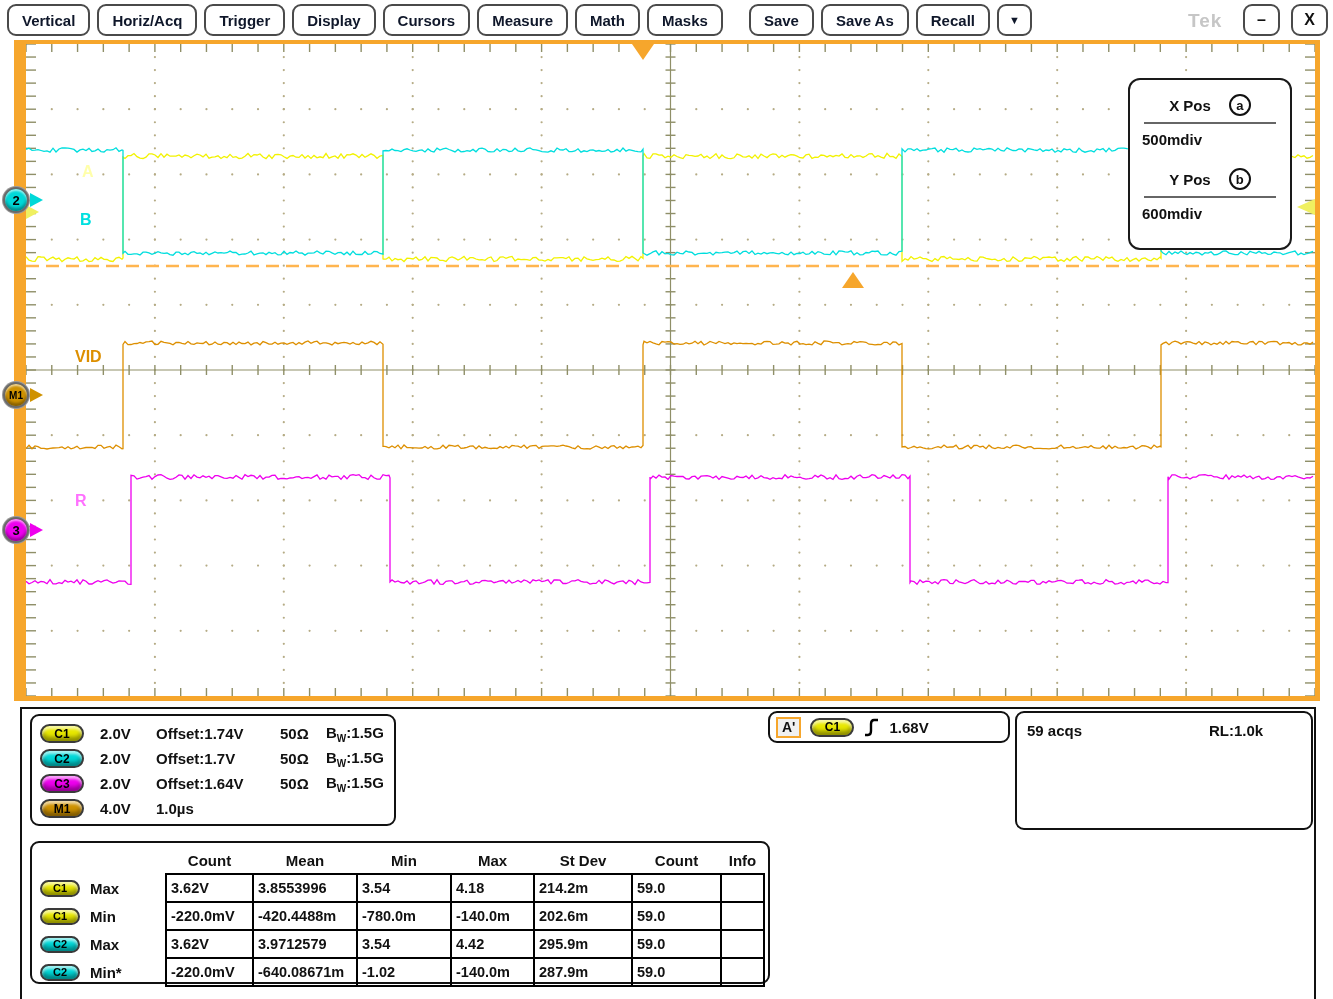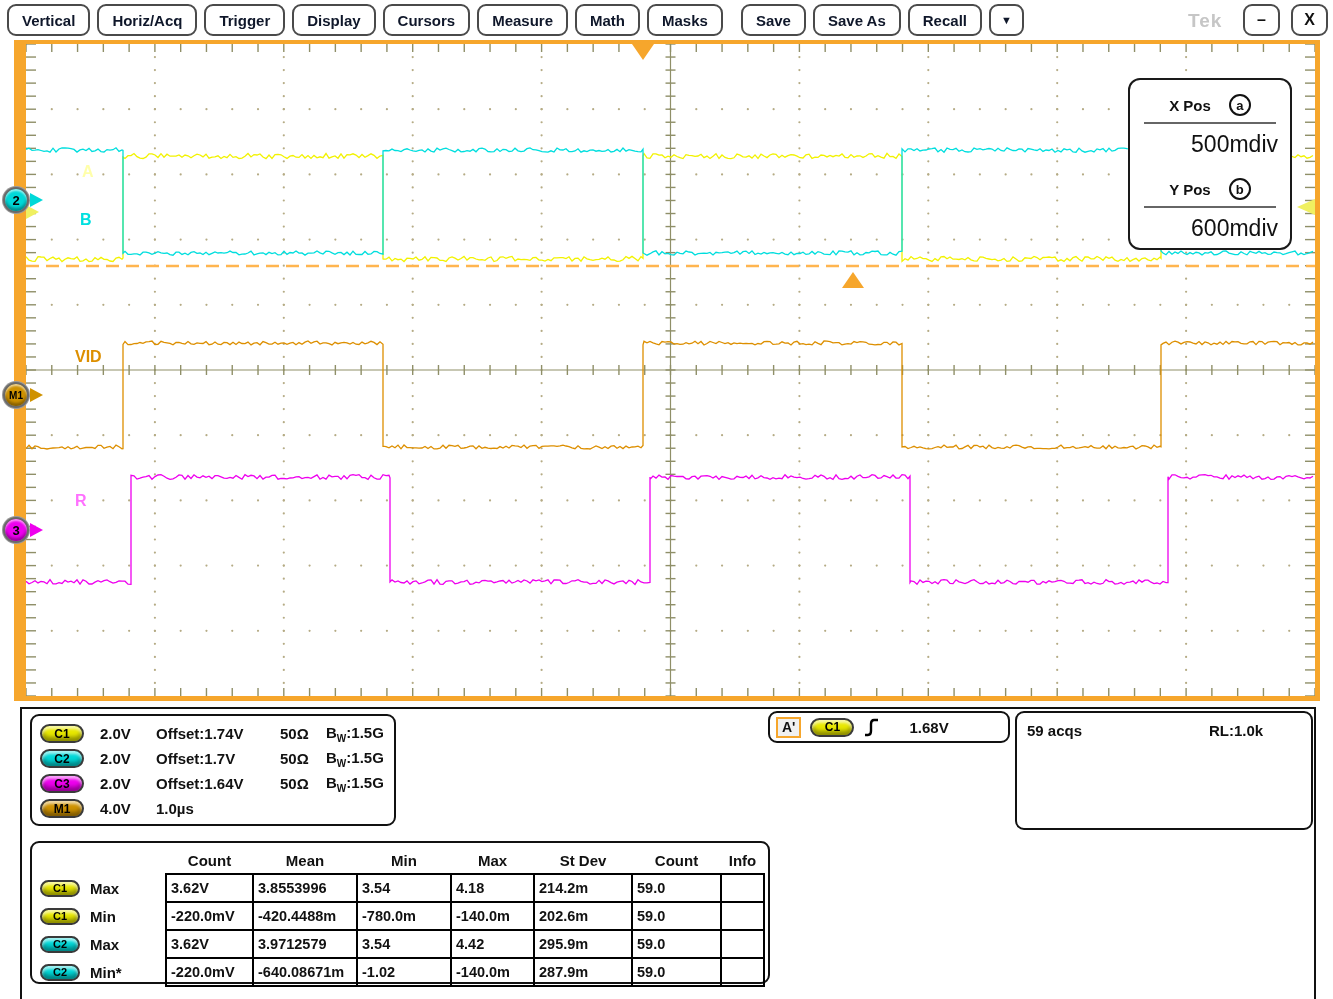--- a/index.html
+++ b/index.html
@@ -4,21 +4,21 @@
 <style>
   html,body{margin:0;padding:0;background:#fff;}
   .screen{position:relative;width:1333px;height:999px;background:#ffffff;
           font-family:"Liberation Sans","DejaVu Sans",sans-serif;overflow:hidden;}
 
   
   .menubar{position:absolute;left:0;top:0;width:100%;height:40px;display:flex;
            align-items:flex-start;padding:4px 0 0 7px;box-sizing:border-box;gap:7px;}
   .mbtn{height:32px;padding:0 13px;border:2px solid #4a4a4a;border-radius:9px;background:#fff;
         font-weight:bold;font-size:15px;color:#0f172a;display:flex;align-items:center;box-sizing:border-box;}
-  .mbtn.gap-left{margin-left:11px;}
+  .mbtn.gap-left{margin-left:19px;}
   .mbtn.drop{padding:0 10px;font-size:11px;}
   .logo{position:absolute;left:1188px;top:10px;color:#c6c6c6;font-weight:bold;font-size:19px;letter-spacing:1px;}
   .winbtn{position:absolute;top:4px;width:37px;height:32px;border:2px solid #4a4a4a;border-radius:9px;
           background:#fff;font-weight:bold;font-size:16px;color:#111;display:flex;align-items:center;justify-content:center;box-sizing:border-box;}
   #btn-min{left:1243px;} #btn-close{left:1291px;}
 
   
   .scope{position:absolute;left:14px;top:40px;width:1306px;height:661px;background:#fff;box-sizing:border-box;
          border-style:solid;border-color:#f6a62c;border-left-width:12px;border-top-width:4px;
          border-right-width:5px;border-bottom-width:5px;}
@@ -30,42 +30,42 @@
   .chmarker.small{font-size:10px;}
   .marker-arrow{position:absolute;left:25px;top:4px;width:0;height:0;
                 border-top:7px solid transparent;border-bottom:7px solid transparent;border-left:13px solid currentColor;}
 
   .pospanel{position:absolute;left:1102px;top:34px;width:164px;height:172px;background:#fff;border:2px solid #1a1a1a;
             border-radius:12px;z-index:7;box-sizing:border-box;padding:14px 12px 0 12px;}
   .pp-row{display:flex;justify-content:center;align-items:center;gap:18px;font-weight:bold;font-size:15px;color:#111;}
   .pp-badge{width:22px;height:22px;border:2px solid #111;border-radius:50%;display:flex;align-items:center;
             justify-content:center;font-size:13px;font-weight:bold;box-sizing:border-box;}
   .pp-line{height:2px;background:#666;margin:6px 2px 7px 2px;}
-  .pp-val{text-align:right;font-weight:normal;font-size:23px;color:#111;}
+  .pp-val{text-align:left;font-weight:bold;font-size:15px;color:#111;}
   .pp-gap{height:20px;}
 
   
   .readouts{position:absolute;left:20px;top:707px;width:1296px;height:341px;border:2px solid #111;
             box-sizing:border-box;background:#fff;}
   .rbox{position:absolute;border:2px solid #111;border-radius:9px;background:#fff;box-sizing:border-box;}
   .chbox{left:8px;top:5px;width:366px;height:112px;padding:5px 8px;}
   .chrow{display:flex;align-items:center;height:25px;font-weight:bold;font-size:15px;color:#111;}
   .pill{min-width:44px;height:19px;border-radius:10px;border:2px solid #3a3a3a;display:inline-flex;align-items:center;
         justify-content:center;font-weight:bold;font-size:12px;color:#000;box-sizing:border-box;
         box-shadow:inset 0 3px 3px rgba(255,255,255,.65), inset 0 -4px 4px rgba(0,0,0,.4);}
   .pill.sm{min-width:40px;height:17px;font-size:11px;}
   .ch-scale{margin-left:16px;width:56px;}
   .ch-off{width:124px;}
   .ch-imp{width:46px;}
   .ch-bw sub{font-size:10px;}
 
   .trigbox{left:746px;top:2px;width:242px;height:32px;display:flex;align-items:center;gap:9px;padding:0 6px;}
   .trig-src{border:2px solid #f6a62c;background:#f0f0f0;padding:0 4px;height:21px;display:flex;align-items:center;
             font-weight:bold;font-size:14px;color:#111;box-sizing:border-box;}
-  .trig-level{font-weight:bold;font-size:15px;color:#111;margin-left:20px;}
+  .trig-level{font-weight:bold;font-size:15px;color:#111;}
 
   .tbbox{left:993px;top:2px;width:298px;height:119px;padding:4px 10px;font-weight:bold;font-size:15px;color:#111;}
   .tb-row{display:flex;align-items:center;height:27px;}
   .tb-row1 span:nth-child(2){margin-left:22px;}
   .tb-row1 span:last-child{margin-left:auto;}
   .tb-acqs{flex:0 0 182px;}
   .tb-date{margin-left:16px;}
   .tb-time{margin-left:auto;}
   .tb-icon{margin-left:auto;}
 

